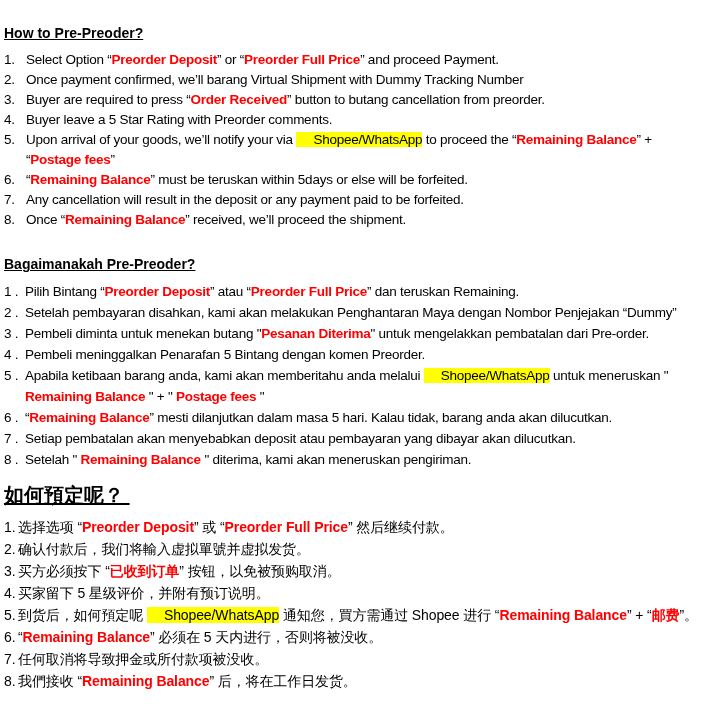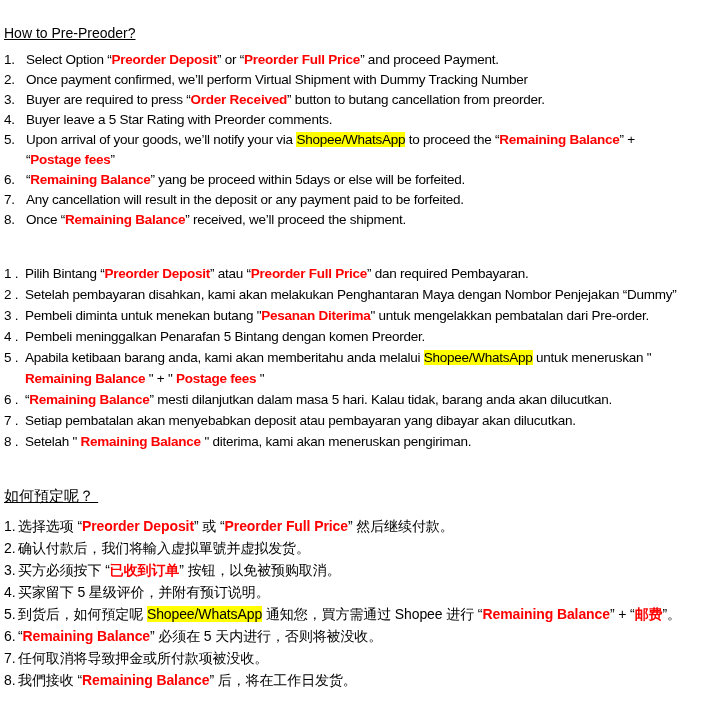--- a/index.html
+++ b/index.html
@@ -20,59 +20,61 @@
   .sec{position:absolute;left:4px;right:0;}
   .sec-en{top:24px;}
   .sec-my{top:255px;}
   .sec-cn{top:486px;}
   .heading{
     display:inline-block;
     text-decoration:underline;
     white-space:pre;
     font-size:14px;
     line-height:17px;
+    font-weight:bold;
   }
-  .sec-cn .heading{font-size:15px;line-height:19px;}
+  .sec-cn .heading{font-size:20px;line-height:19px;}
   .items{margin-top:8px;}
   .sec-cn .items{margin-top:10px;}
   .item{display:flex;align-items:flex-start;white-space:pre;}
   .num{flex:none;}
   .txt{flex:1 1 auto;min-width:0;}
   .sec-en .item{font-size:13.5px;line-height:20px;letter-spacing:-0.25px;}
   .sec-my .item{font-size:13.5px;line-height:21px;letter-spacing:-0.25px;}
   .sec-cn .item{font-size:14px;line-height:22px;letter-spacing:-0.1px;}
   .sec-en .num{width:22px;}
   .sec-my .num{width:21px;}
   .sec-cn .num{width:14px;}
   .seg-plain{color:var(--ink);margin-top:7px;}
   .seg-red{color:var(--red);font-weight:bold;}
-  .seg-hl{background:var(--hl);color:var(--ink);}
+  .seg-hl{background:var(--hl);color:var(--ink);padding-left:17px;}
 </style>
 </head>
 <body>
 
 <div class="doc">
 
   <section class="sec sec-en">
     <div class="heading">How to Pre-Preoder?</div>
     <div class="items">
         <div class="item"><div class="num">1.</div><div class="txt"><span class="seg-plain">Select Option “</span><span class="seg-red">Preorder Deposit</span><span class="seg-plain">” or “</span><span class="seg-red">Preorder Full Price</span><span class="seg-plain">” and proceed Payment.</span></div></div>
-        <div class="item"><div class="num">2.</div><div class="txt"><span class="seg-plain">Once payment confirmed, we’ll perform Virtual Shipment with Dummy Tracking Number</span></div></div>
+        <div class="item"><div class="num">2.</div><div class="txt"><span class="seg-plain">Once payment confirmed, we’ll barang Virtual Shipment with Dummy Tracking Number</span></div></div>
         <div class="item"><div class="num">3.</div><div class="txt"><span class="seg-plain">Buyer are required to press “</span><span class="seg-red">Order Received</span><span class="seg-plain">” button to butang cancellation from preorder.</span></div></div>
         <div class="item"><div class="num">4.</div><div class="txt"><span class="seg-plain">Buyer leave a 5 Star Rating with Preorder comments.</span></div></div>
         <div class="item"><div class="num">5.</div><div class="txt"><span class="seg-plain">Upon arrival of your goods, we’ll notify your via </span><span class="seg-hl">Shopee/WhatsApp</span><span class="seg-plain"> to proceed the “</span><span class="seg-red">Remaining Balance</span><span class="seg-plain">” +</span><br><span class="seg-plain">“</span><span class="seg-red">Postage fees</span><span class="seg-plain">”</span></div></div>
-        <div class="item"><div class="num">6.</div><div class="txt"><span class="seg-plain">“</span><span class="seg-red">Remaining Balance</span><span class="seg-plain">” yang be proceed within 5days or else will be forfeited.</span></div></div>
+        <div class="item"><div class="num">6.</div><div class="txt"><span class="seg-plain">“</span><span class="seg-red">Remaining Balance</span><span class="seg-plain">” must be teruskan within 5days or else will be forfeited.</span></div></div>
         <div class="item"><div class="num">7.</div><div class="txt"><span class="seg-plain">Any cancellation will result in the deposit or any payment paid to be forfeited.</span></div></div>
         <div class="item"><div class="num">8.</div><div class="txt"><span class="seg-plain">Once “</span><span class="seg-red">Remaining Balance</span><span class="seg-plain">” received, we’ll proceed the shipment.</span></div></div>
       </div>
   </section>
 
   <section class="sec sec-my">
+    <div class="heading">Bagaimanakah Pre-Preoder?</div>
     <div class="items">
-        <div class="item"><div class="num">1 .</div><div class="txt"><span class="seg-plain">Pilih Bintang “</span><span class="seg-red">Preorder Deposit</span><span class="seg-plain">” atau “</span><span class="seg-red">Preorder Full Price</span><span class="seg-plain">” dan required Pembayaran.</span></div></div>
+        <div class="item"><div class="num">1 .</div><div class="txt"><span class="seg-plain">Pilih Bintang “</span><span class="seg-red">Preorder Deposit</span><span class="seg-plain">” atau “</span><span class="seg-red">Preorder Full Price</span><span class="seg-plain">” dan teruskan Remaining.</span></div></div>
         <div class="item"><div class="num">2 .</div><div class="txt"><span class="seg-plain">Setelah pembayaran disahkan, kami akan melakukan Penghantaran Maya dengan Nombor Penjejakan “Dummy”</span></div></div>
         <div class="item"><div class="num">3 .</div><div class="txt"><span class="seg-plain">Pembeli diminta untuk menekan butang "</span><span class="seg-red">Pesanan Diterima</span><span class="seg-plain">" untuk mengelakkan pembatalan dari Pre-order.</span></div></div>
         <div class="item"><div class="num">4 .</div><div class="txt"><span class="seg-plain">Pembeli meninggalkan Penarafan 5 Bintang dengan komen Preorder.</span></div></div>
         <div class="item"><div class="num">5 .</div><div class="txt"><span class="seg-plain">Apabila ketibaan barang anda, kami akan memberitahu anda melalui </span><span class="seg-hl">Shopee/WhatsApp</span><span class="seg-plain"> untuk meneruskan "</span><br><span class="seg-red">Remaining Balance</span><span class="seg-plain"> " + " </span><span class="seg-red">Postage fees</span><span class="seg-plain"> "</span></div></div>
         <div class="item"><div class="num">6 .</div><div class="txt"><span class="seg-plain">“</span><span class="seg-red">Remaining Balance</span><span class="seg-plain">” mesti dilanjutkan dalam masa 5 hari. Kalau tidak, barang anda akan dilucutkan.</span></div></div>
         <div class="item"><div class="num">7 .</div><div class="txt"><span class="seg-plain">Setiap pembatalan akan menyebabkan deposit atau pembayaran yang dibayar akan dilucutkan.</span></div></div>
         <div class="item"><div class="num">8 .</div><div class="txt"><span class="seg-plain">Setelah " </span><span class="seg-red">Remaining Balance</span><span class="seg-plain"> " diterima, kami akan meneruskan pengiriman.</span></div></div>
       </div>
   </section>
 

